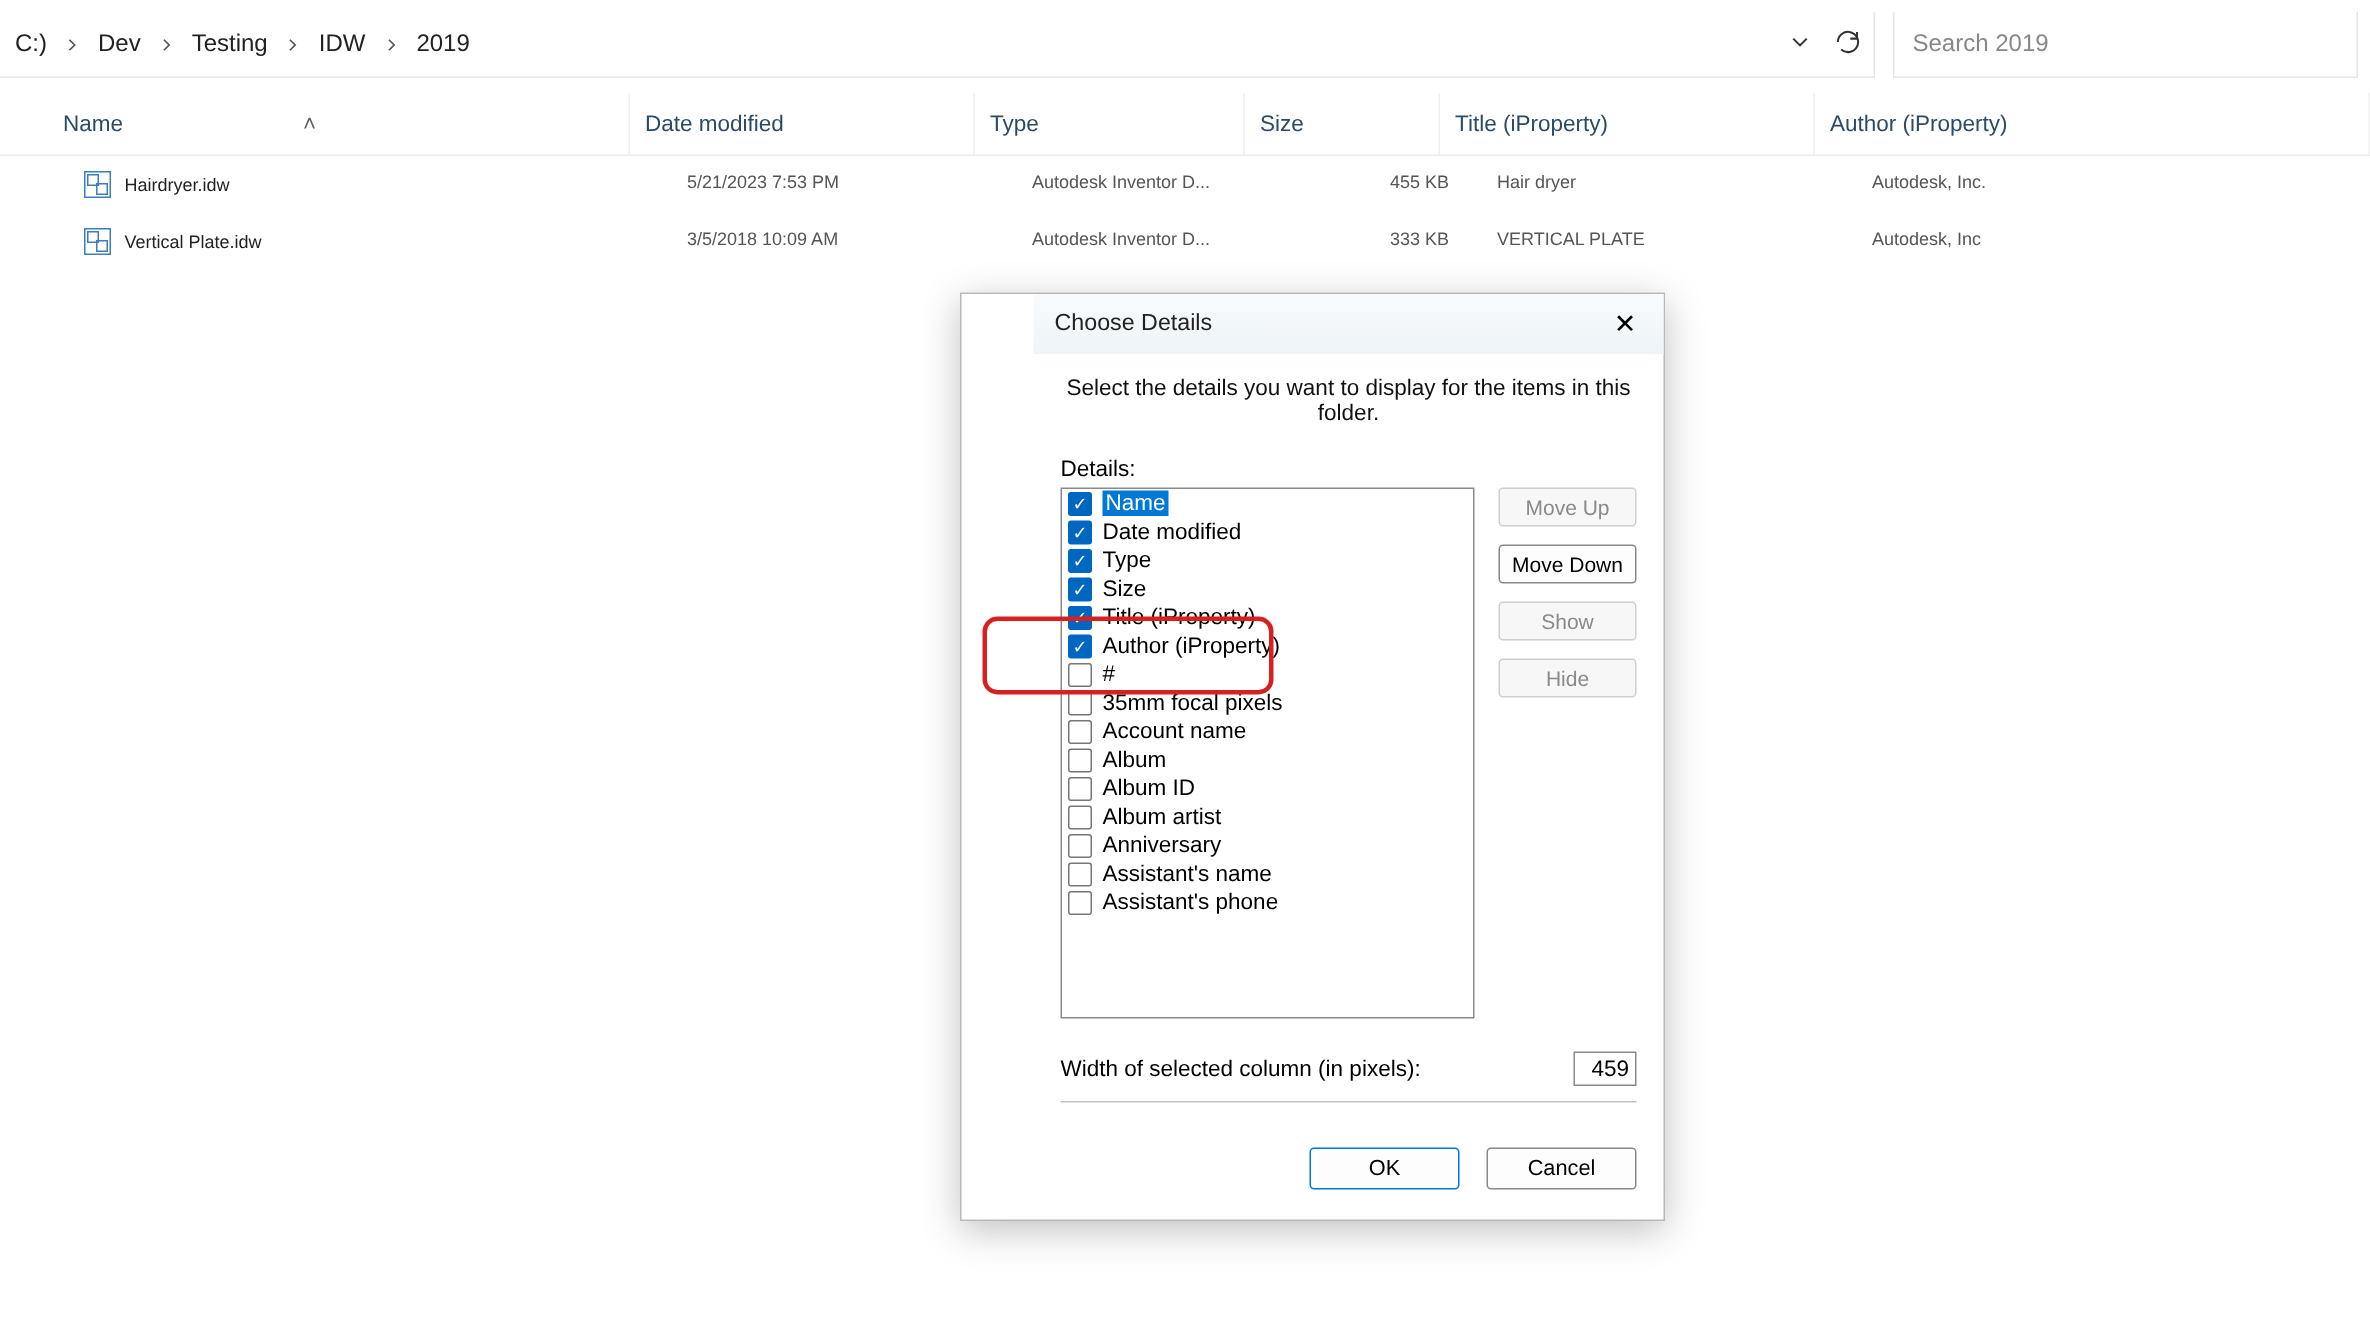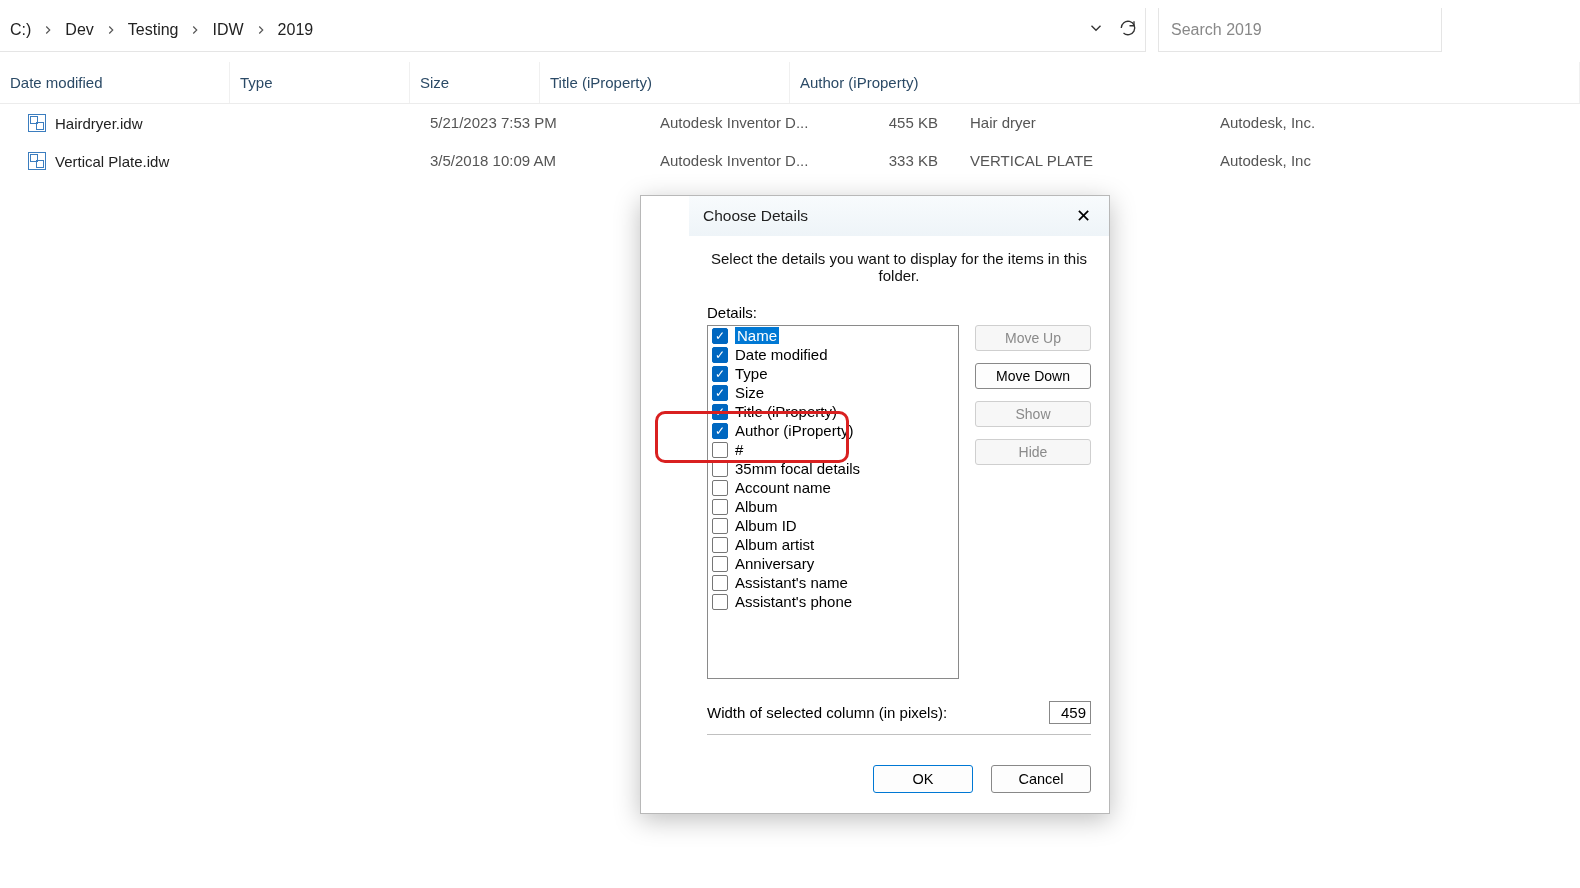--- a/index.html
+++ b/index.html
@@ -5,37 +5,37 @@
 * { box-sizing: border-box; margin: 0; padding: 0; font-family: "Segoe UI", Arial, sans-serif; }
 body { background: #ffffff; color: #000; font-size: 15px; width: 1580px; height: 888px; position: relative; overflow: hidden; }
 
 
 .address-area { display: flex; gap: 12px; padding: 8px 8px 0 0; }
 .address-bar { flex: 1; border: 1px solid #e5e5e5; border-top: none; border-left: none; height: 44px; display: flex; align-items: center; padding: 0 8px 0 4px; position: relative; }
 .breadcrumbs { display: flex; align-items: center; gap: 2px; color: #222; font-size: 16px; }
 .crumb { padding: 4px 6px; }
 .sep { color: #888; padding: 0 2px; display: inline-flex; align-items: center; }
 .addr-ctrls { margin-left: auto; display: flex; gap: 14px; align-items: center; color: #333; }
-.search-box { width: 284px; border: 1px solid #e5e5e5; border-top: none; height: 44px; display: flex; align-items: center; padding: 0 12px; margin-right: 130px; }
+.search-box { width: 310px; border: 1px solid #e5e5e5; border-top: none; height: 44px; display: flex; align-items: center; padding: 0 12px; }
 .search-box input { border: none; outline: none; font-size: 16px; width: 100%; background: transparent; color: #555; }
 .search-box input::placeholder { color: #888; }
 
 
 .file-list { padding-top: 10px; }
 .headers { display: flex; border-bottom: 1px solid #ececec; font-size: 15px; color: #2b4a66; }
 .headers > div { padding: 12px 10px; border-right: 1px solid #f0f0f0; position: relative; }
 .col-name { width: 420px; padding-left: 42px !important; }
 .col-date { width: 230px; }
 .col-type { width: 180px; }
 .col-size { width: 130px; text-align: left; }
 .col-title { width: 250px; }
 .col-author { flex: 1; border-right: none; }
 .sort-caret { margin-left: 120px; color: #606060; }
 
-.row { display: flex; font-size: 15px; color: #333; }
+.row { display: flex; font-size: 12px; color: #333; padding-left: 28px; }
 .row > div { padding: 10px 10px; }
 .row .col-name { padding-left: 28px !important; display: flex; align-items: center; gap: 9px; color: #222; }
 .row .col-size { text-align: right; padding-right: 22px; }
 .row .col-type, .row .col-date, .row .col-title, .row .col-author, .row .col-size { color: #555; }
 
 .file-icon { width: 18px; height: 18px; flex: none; display: inline-block; background: #fff; border: 1px solid #3b7dbf; position: relative; }
 .file-icon::before { content: ""; position: absolute; left: 1px; top: 1px; width: 6px; height: 6px; border: 1px solid #3b7dbf; }
 .file-icon::after { content: ""; position: absolute; right: 1px; bottom: 1px; width: 6px; height: 6px; border: 1px solid #3b7dbf; }
 
 
@@ -46,21 +46,21 @@
 .dlg-instr { font-size: 15px; color: #111; margin-bottom: 20px; text-align: center; }
 .dlg-label { font-size: 15px; margin-bottom: 4px; }
 .dlg-mid { display: flex; gap: 16px; }
 .details-list { flex: 1; border: 1px solid #8a8a8a; height: 354px; overflow-y: scroll; background: #fff; position: relative; }
 .detail-item { display: flex; align-items: center; gap: 7px; padding: 1px 4px; font-size: 15px; }
 .detail-item label { white-space: nowrap; }
 .detail-item.selected label { background: #0078d4; color: #fff; padding: 0 2px; }
 .cb { width: 16px; height: 16px; border: 1px solid #767676; border-radius: 2px; flex: none; display: inline-flex; align-items: center; justify-content: center; }
 .cb.checked { background: #0067c0; border-color: #0067c0; color: #fff; font-size: 12px; }
 .dlg-buttons-side { display: flex; flex-direction: column; gap: 12px; }
-.dlg-buttons-side button { width: 116px; height: 26px; font-size: 14px; border: 1px solid #cfcfcf; background: #f5f5f5; border-radius: 3px; cursor: pointer; color: #333; }
+.dlg-buttons-side button { width: 92px; height: 26px; font-size: 14px; border: 1px solid #cfcfcf; background: #f5f5f5; border-radius: 3px; cursor: pointer; color: #333; }
 .dlg-buttons-side button:disabled { color: #8a8a8a; background: #f7f7f7; cursor: default; }
 .dlg-buttons-side button.active { border: 1px solid #888; background: #fdfdfd; color: #000; }
 .width-row { display: flex; align-items: center; gap: 12px; margin-top: 22px; font-size: 15px; }
 .width-row input { margin-left: auto; width: 42px; text-align: right; border: 1px solid #888; padding: 2px 4px; font-size: 15px; }
 .dlg-hr { border: none; border-top: 1px solid #c0c0c0; margin-top: 10px; }
 .dlg-footer { display: flex; justify-content: flex-end; gap: 18px; padding: 16px 18px 20px; }
 .dlg-footer button { width: 100px; height: 28px; font-size: 14.5px; border: 1px solid #888; background: #fdfdfd; border-radius: 3px; cursor: pointer; }
 .dlg-footer button.primary { border: 1px solid #0078d4; margin-left: 24px; }
 
 
@@ -111,20 +111,21 @@
           </svg></span>
     </div>
   </div>
   <div class="search-box">
     <input type="text" placeholder="Search 2019" style="">
   </div>
 </div>
 
 <div class="file-list">
   <div class="headers">
+    <div class="col-name"><span>Name</span><span class="sort-caret">˄</span></div>
     <div class="col-date">Date modified</div>
     <div class="col-type">Type</div>
     <div class="col-size">Size</div>
     <div class="col-title">Title (iProperty)</div>
     <div class="col-author">Author (iProperty)</div>
   </div>
 
   <div class="row">
     <div class="col-name">
         <span class="file-icon"></span>
@@ -182,21 +183,21 @@
           <div class="detail-item">
             <span class="cb checked">✓</span>
             <label>Author (iProperty)</label>
           </div>
           <div class="detail-item">
             <span class="cb"></span>
             <label>#</label>
           </div>
           <div class="detail-item">
             <span class="cb"></span>
-            <label>35mm focal details</label>
+            <label>35mm focal pixels</label>
           </div>
           <div class="detail-item">
             <span class="cb"></span>
             <label>Account name</label>
           </div>
           <div class="detail-item">
             <span class="cb"></span>
             <label>Album</label>
           </div>
           <div class="detail-item">

